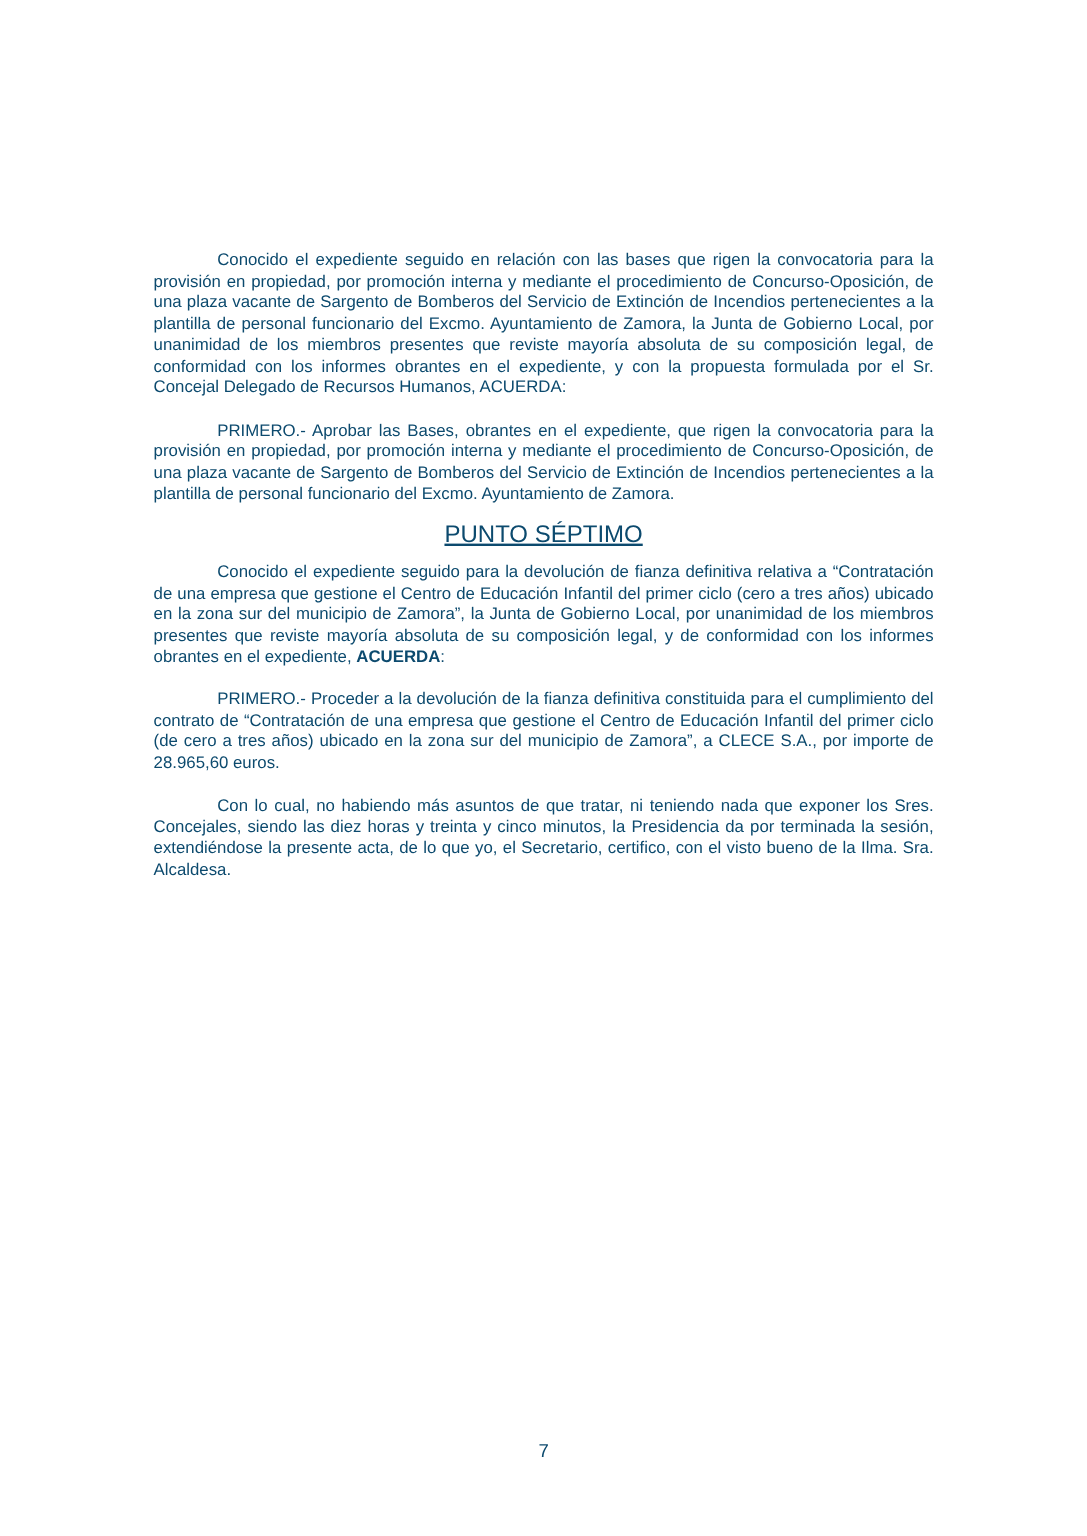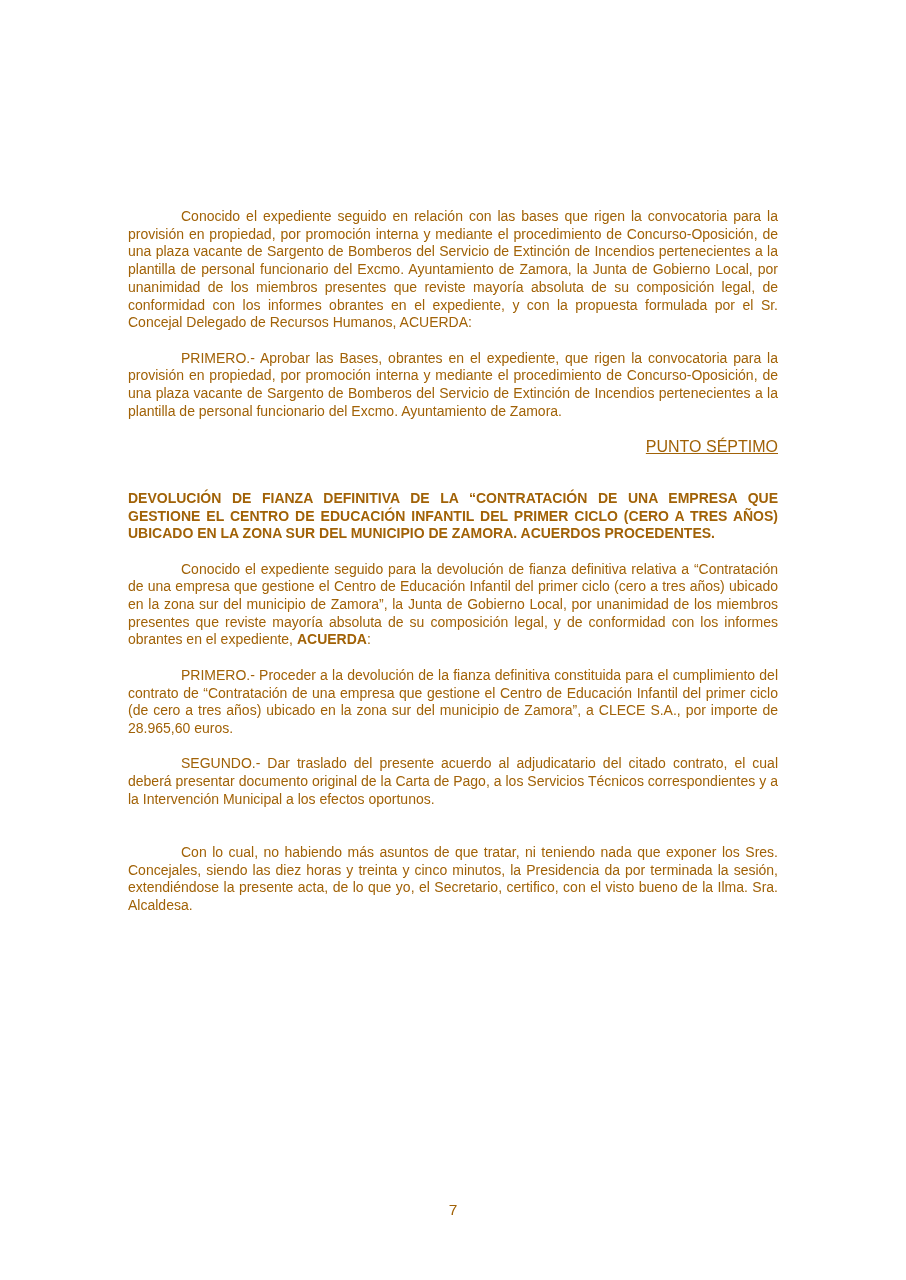--- a/index.html
+++ b/index.html
@@ -5,44 +5,44 @@
   html, body {
     margin: 0;
     padding: 0;
     background: #ffffff;
   }
   .page {
     position: relative;
     width: 906px;
     height: 1280px;
     background: #ffffff;
-    color: #a16207;
+    color: #0c4a6e;
     font-family: "Liberation Sans", sans-serif;
     overflow: hidden;
   }
   .content {
     position: absolute;
     left: 128px;
     top: 208px;
     width: 650px;
   }
   .para {
     margin: 0 0 17.7px 0;
     font-size: 14px;
     line-height: 17.7px;
     text-align: justify;
   }
   .indent {
     text-indent: 53px;
   }
   .heading {
-    margin: 0 0 34px 0;
-    font-size: 16px;
+    margin: 0 0 12px 0;
+    font-size: 20px;
     line-height: 17.7px;
-    text-align: right;
+    text-align: center;
     font-weight: normal;
   }
   .underline {
     text-decoration: underline;
   }
   .bold-title {
     font-weight: bold;
     text-indent: 0;
   }
   .acuerda-em {
@@ -67,26 +67,24 @@
 <div class="page">
   <div class="content">
 
     <p class="para indent">Conocido el expediente seguido en relación con las bases que rigen la convocatoria para la provisión en propiedad, por promoción interna y mediante el procedimiento de Concurso-Oposición, de una plaza vacante de Sargento de Bomberos del Servicio de Extinción de Incendios pertenecientes a la plantilla de personal funcionario del Excmo. Ayuntamiento de Zamora, la Junta de Gobierno Local, por unanimidad de los miembros presentes que reviste mayoría absoluta de su composición legal, de conformidad con los informes obrantes en el expediente, y con la propuesta formulada por el Sr. Concejal Delegado de Recursos Humanos, ACUERDA:</p>
 
     <p class="para indent">PRIMERO.- Aprobar las Bases, obrantes en el expediente, que rigen la convocatoria para la provisión en propiedad, por promoción interna y mediante el procedimiento de Concurso-Oposición, de una plaza vacante de Sargento de Bomberos del Servicio de Extinción de Incendios pertenecientes a la plantilla de personal funcionario del Excmo. Ayuntamiento de Zamora.</p>
 
 
     <p class="heading"><span class="underline">PUNTO SÉPTIMO</span></p>
 
-    <p class="para bold-title">DEVOLUCIÓN DE FIANZA DEFINITIVA DE LA “CONTRATACIÓN DE UNA EMPRESA QUE GESTIONE EL CENTRO DE EDUCACIÓN INFANTIL DEL PRIMER CICLO (CERO A TRES AÑOS) UBICADO EN LA ZONA SUR DEL MUNICIPIO DE ZAMORA. ACUERDOS PROCEDENTES.</p>
 
     <p class="para indent"><span>Conocido el expediente seguido para la devolución de fianza definitiva relativa a “Contratación de una empresa que gestione el Centro de Educación Infantil del primer ciclo (cero a tres años) ubicado en la zona sur del municipio de Zamora”, la Junta de Gobierno Local, por unanimidad de los miembros presentes que reviste mayoría absoluta de su composición legal, y de conformidad con los informes obrantes en el expediente, </span><span class="acuerda-em">ACUERDA</span><span>:</span></p>
 
     <p class="para indent">PRIMERO.- Proceder a la devolución de la fianza definitiva constituida para el cumplimiento del contrato de “Contratación de una empresa que gestione el Centro de Educación Infantil del primer ciclo (de cero a tres años) ubicado en la zona sur del municipio de Zamora”, a CLECE S.A., por importe de 28.965,60 euros.</p>
 
-    <p class="para indent gap-after">SEGUNDO.- Dar traslado del presente acuerdo al adjudicatario del citado contrato, el cual deberá presentar documento original de la Carta de Pago, a los Servicios Técnicos correspondientes y a la Intervención Municipal a los efectos oportunos.</p>
 
     <p class="para indent">Con lo cual, no habiendo más asuntos de que tratar, ni teniendo nada que exponer los Sres. Concejales, siendo las diez horas y treinta y cinco minutos, la Presidencia da por terminada la sesión, extendiéndose la presente acta, de lo que yo, el Secretario, certifico, con el visto bueno de la Ilma. Sra. Alcaldesa.</p>
 
   </div>
 
   <div class="page-number">7</div>
 </div>
 
 </body></html>

